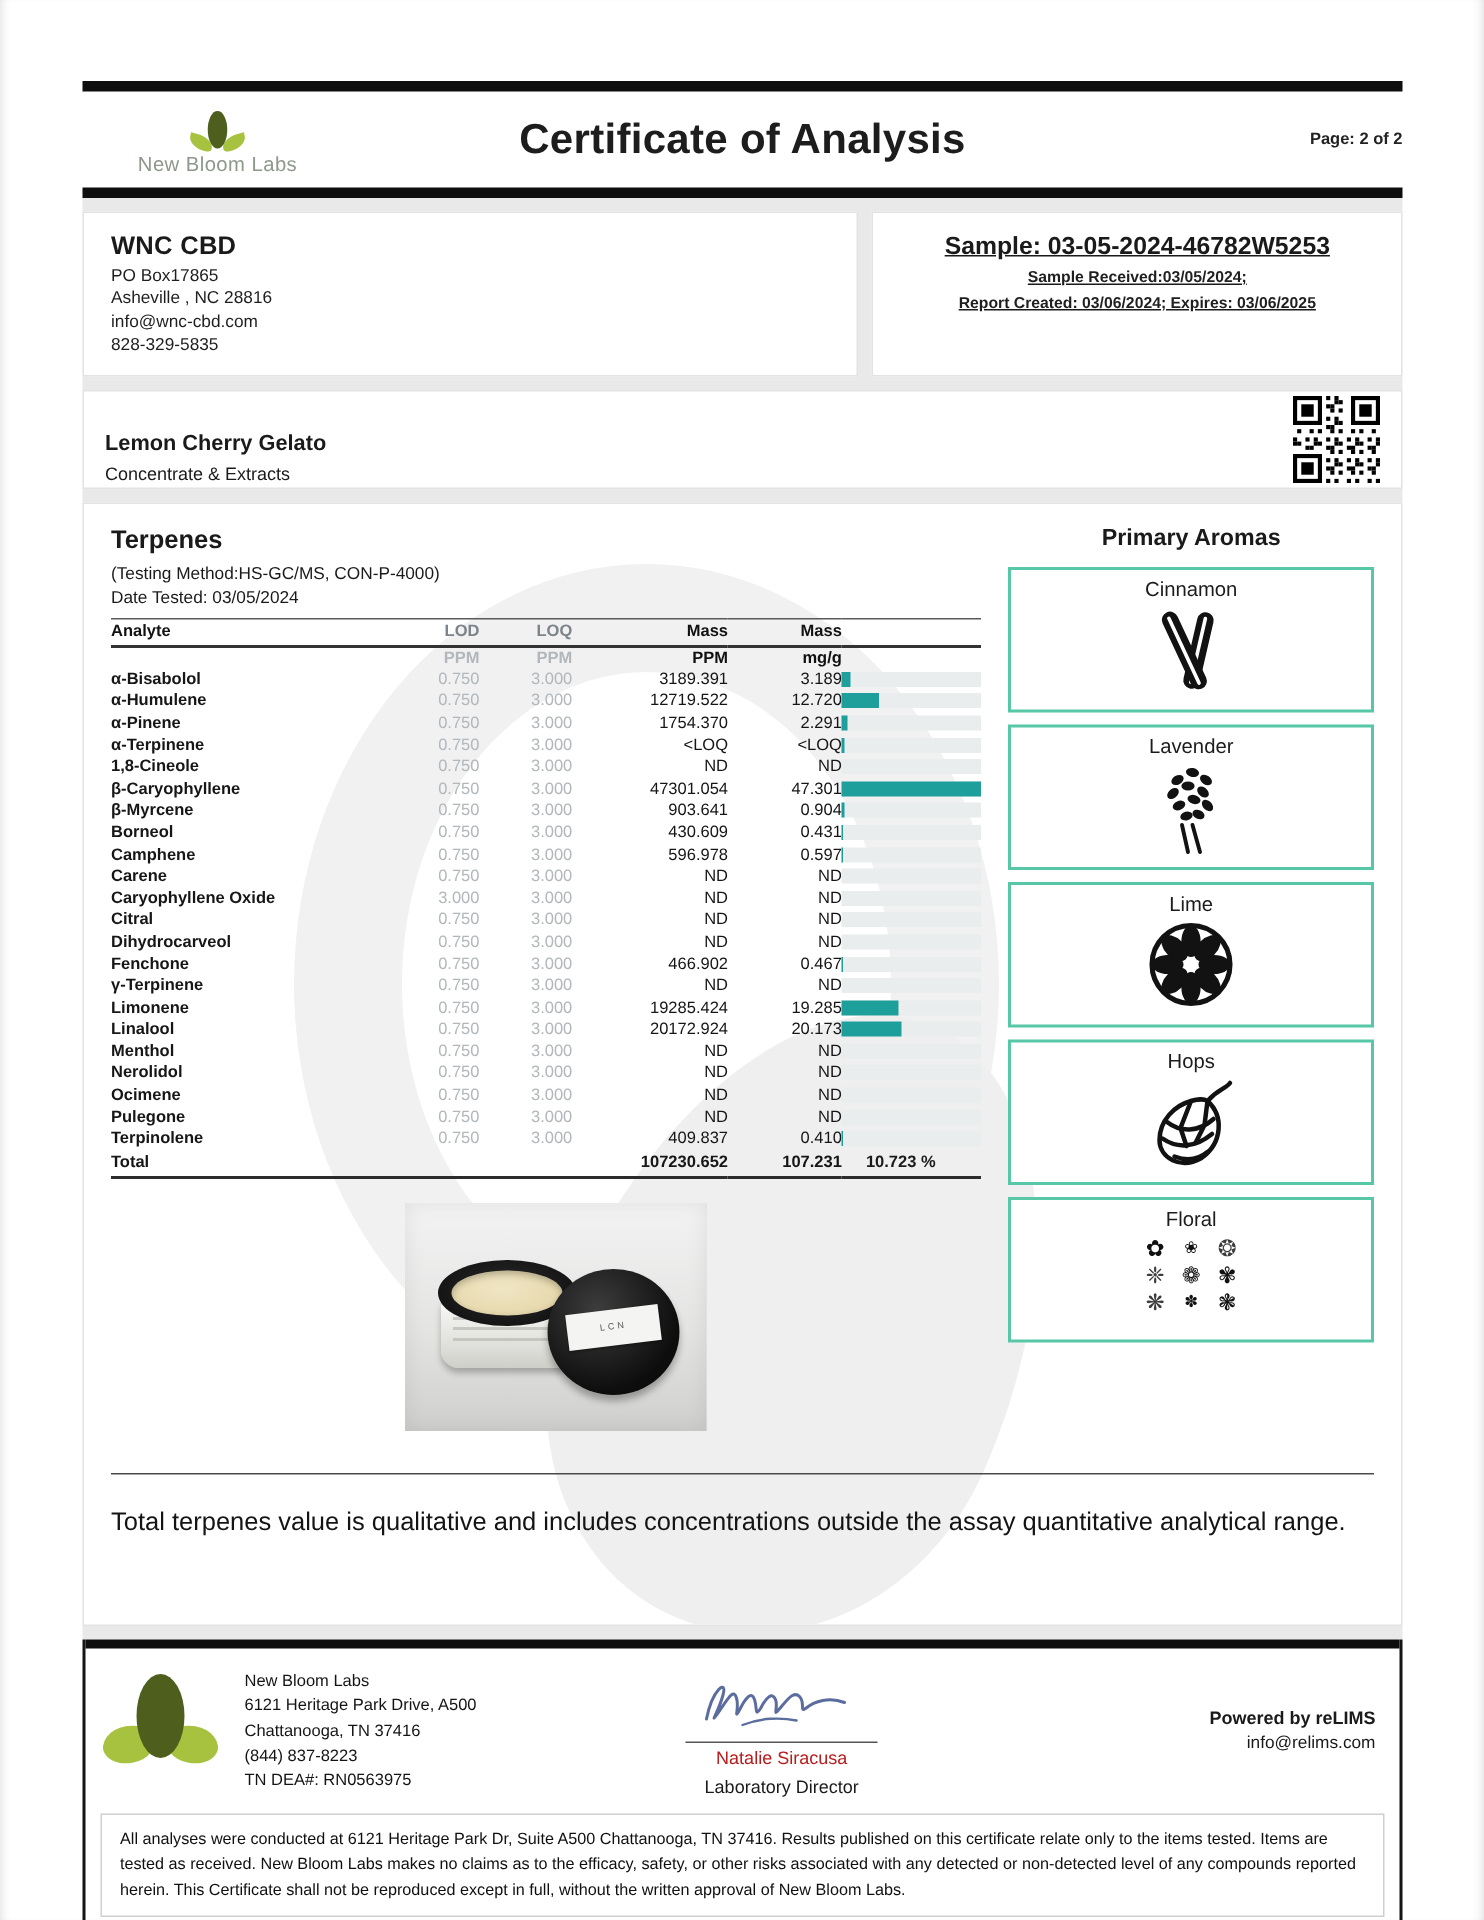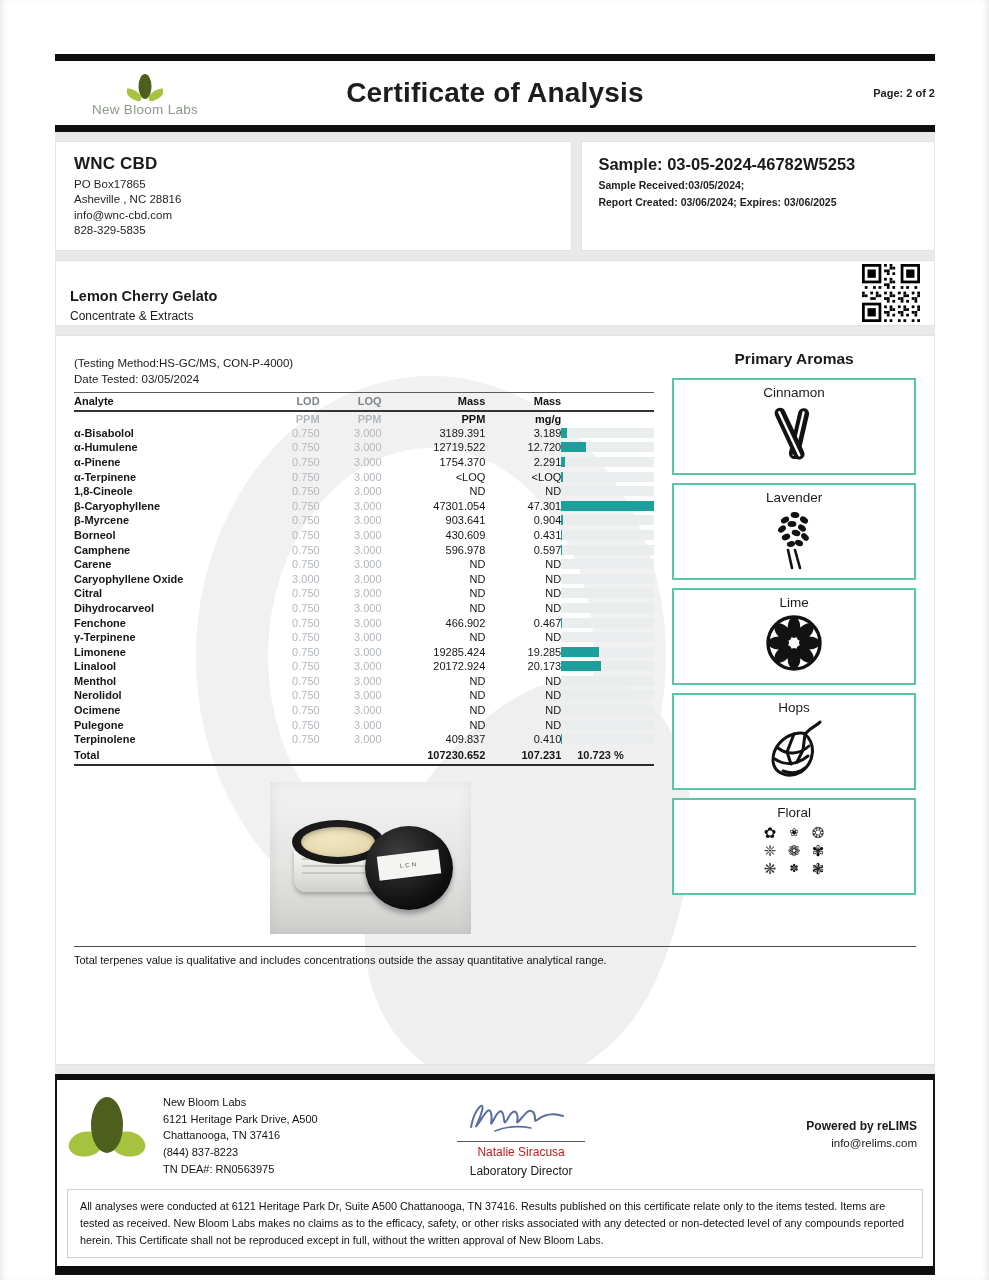--- a/index.html
+++ b/index.html
@@ -22,21 +22,21 @@
   .coa-title { flex:1; text-align:center; font-size:28px; font-weight:600; color:#1d1d1d; letter-spacing:.2px; }
   .page-num { width:180px; text-align:right; font-size:11px; font-weight:600; color:#222; }
 
   
   .content { background:#e9e9e9; padding:9px 0; }
   .wbox { background:#fff; border:1px solid #e3e3e3; }
   .info-row { display:flex; gap:9px; }
   .client-box { flex:1.5; padding:12px 18px 14px; }
   .client-name { font-size:17px; font-weight:700; letter-spacing:.2px; }
   .client-line { font-size:11.5px; font-weight:500; margin-top:3.5px; color:#1f1f1f; }
-  .sample-box { flex:1; padding:13px 16px; text-align:left; }
+  .sample-box { flex:1; padding:13px 16px; text-align:center;text-decoration:underline; }
   .sample-id { font-size:16.5px; font-weight:700; }
   .sample-line { font-size:10.5px; font-weight:600; margin-top:5px; color:#1f1f1f; }
 
   .product-box { margin-top:9px; display:flex; justify-content:space-between; align-items:center; padding:8px 14px; height:66px; }
   .product-name { font-size:14.5px; font-weight:600;margin-top:24px; }
   .product-cat { font-size:12px; margin-top:5px; }
 
   
   .main-box { margin-top:9px; position:relative; padding:14px 18px 58px; min-height:730px; overflow:hidden; }
   .wm { position:absolute; z-index:0; }
@@ -77,21 +77,21 @@
   .jar { position:absolute; left:22px; top:38px; width:92px; height:72px; }
   .jar-body { position:absolute; left:2px; top:26px; width:88px; height:46px; background:linear-gradient(180deg,#fafaf8,#dededa 70%,#cfcfc9); border-radius:6px 6px 12px 12px; box-shadow:0 3px 4px rgba(0,0,0,.25); }
   .jar-label-lines { position:absolute; left:10px; top:38px; width:72px; height:18px;
            background:repeating-linear-gradient(180deg,#b9b9b4 0 2px,transparent 2px 7px); opacity:.7; }
   .jar-rim { position:absolute; left:0; top:0; width:92px; height:44px; background:radial-gradient(ellipse at 50% 45%,#2a2a2a,#0c0c0c); border-radius:50%; }
   .jar-fill { position:absolute; left:9px; top:7px; width:74px; height:30px; background:radial-gradient(ellipse at 45% 40%,#f0e6c4,#e2d3a4); border-radius:50%; box-shadow:inset 0 2px 5px rgba(0,0,0,.25); }
   .lid { position:absolute; right:18px; top:44px; width:88px; height:84px; background:radial-gradient(circle at 38% 32%,#3d3d3d,#0d0d0d 70%); border-radius:50%; box-shadow:0 4px 5px rgba(0,0,0,.3); }
   .lid-label { position:absolute; left:13px; top:27px; width:62px; height:24px; background:#f4f4f2; transform:rotate(-7deg); box-shadow:0 1px 2px rgba(0,0,0,.35);
                display:flex; align-items:center; justify-content:center; font-size:6px; letter-spacing:2px; color:#555; }
 
-  .footnote-rule { position:relative; z-index:1; margin-top:12px; border-top:1.5px solid #4a4a4a; padding-top:7px; font-size:11px; color:#141414; }
+  .footnote-rule { position:relative; z-index:1; margin-top:28px; border-top:1.5px solid #4a4a4a; padding-top:22px; font-size:17px; color:#141414; }
 
   
   .aroma-title { text-align:center; font-size:15.5px; font-weight:700; margin:0 0 10px; }
   .aroma-box { border:2px solid var(--mint); background:#fff; height:97px; margin-bottom:8px; text-align:center; padding-top:5px; }
   .aroma-label { font-size:13.5px; color:#1c1c1c; }
   .aroma-icon { line-height:0; margin-top:1px; }
   .floral-grid { display:grid; grid-template-columns:repeat(3,24px); justify-content:center; row-gap:1px; margin-top:4px; }
   .floral-grid span { font-size:15px; line-height:17px; color:#111; }
   .floral-grid span.sm { font-size:11px; }
   .floral-grid span.gr { color:#3c3c3c; }
@@ -255,20 +255,21 @@
    <rect x="2" y="16" width="3" height="3" fill="#000"></rect>
         </svg>
     </section>
 
     <section class="wbox main-box">
       <div class="wm wm1"></div>
       <div class="wm wm2"></div>
 
       <div class="main-cols">
         <div class="terp-col">
+          <div class="terp-title">Terpenes</div>
           <div class="terp-method">(Testing Method:HS-GC/MS, CON-P-4000)</div>
           <div class="terp-date">Date Tested: 03/05/2024</div>
 
           <table class="terp">
             <thead>
               <tr class="hdr">
                 <th class="c-analyte">Analyte</th>
                 <th class="c-lod">LOD</th>
                 <th class="c-loq">LOQ</th>
                 <th class="c-ppm">Mass</th>

